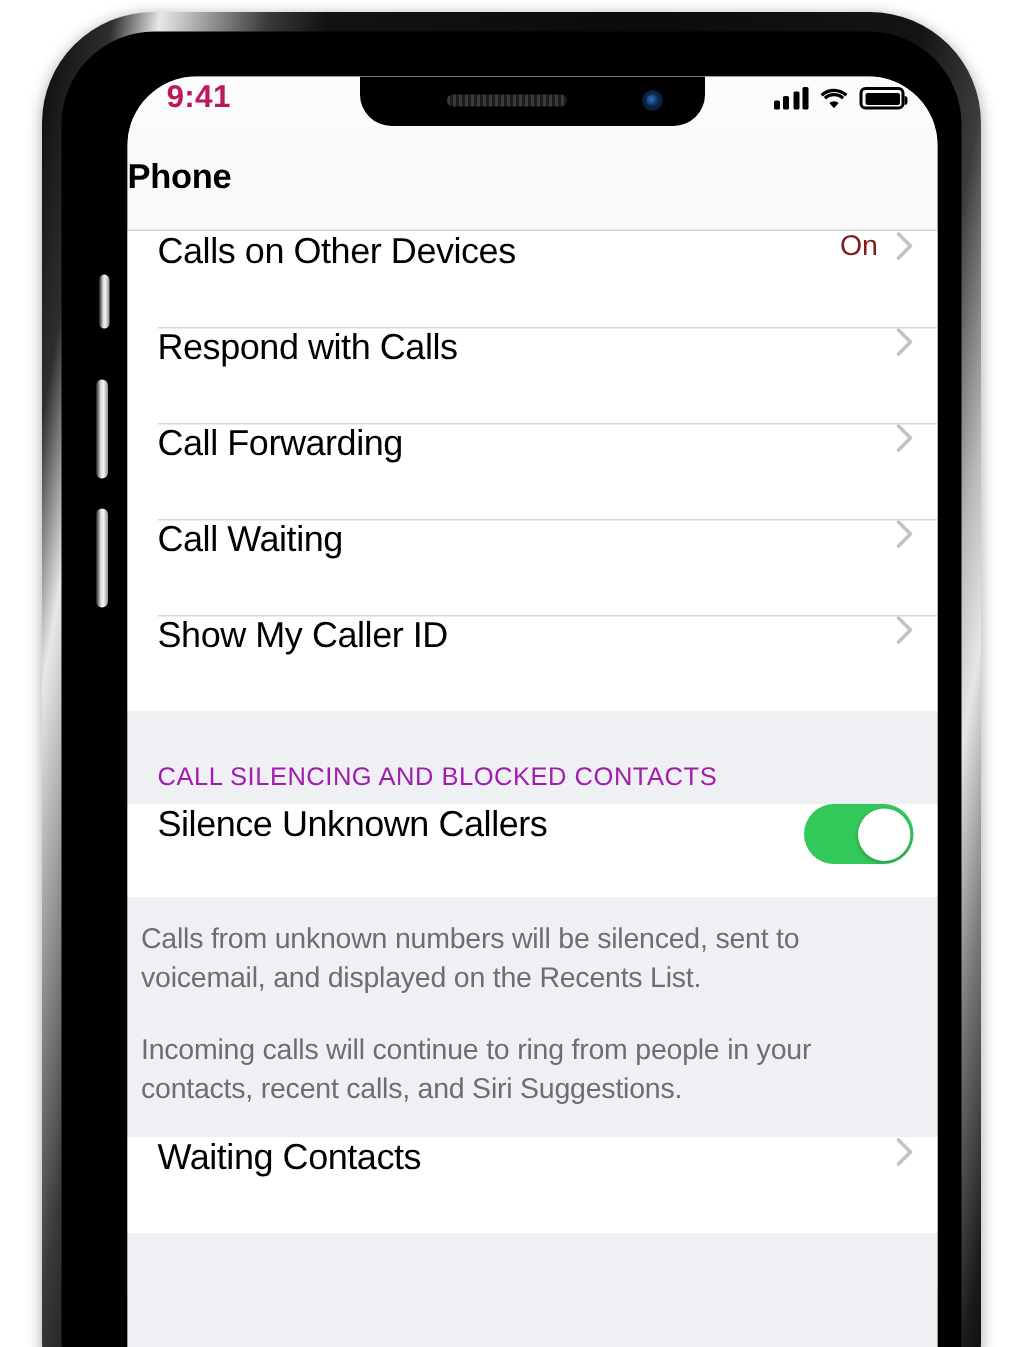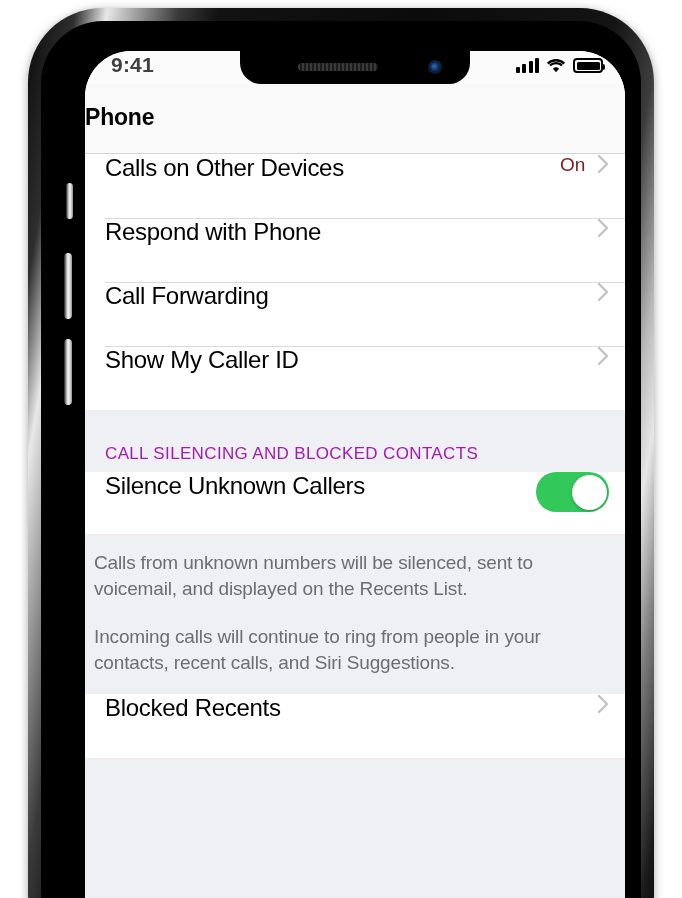--- a/index.html
+++ b/index.html
@@ -61,21 +61,21 @@
     content:"";position:absolute;left:3px;top:3px;width:8px;height:8px;border-radius:50%;
     background:radial-gradient(circle at 40% 40%,#2f6fc4 0%,#10294f 70%,#050a14 100%);
   }
 
   
   .statusbar{
     position:absolute;left:0;top:0;width:100%;height:33px;z-index:5;
     background:#fbfbfb;
   }
   .sb-time{
-    position:absolute;left:26px;top:2px;font-size:21px;font-weight:bold;color:#404040;
+    position:absolute;left:26px;top:2px;font-size:21px;font-weight:bold;color:#be185d;
     letter-spacing:.2px;
   }
   .sb-right{position:absolute;right:22px;top:7px;display:flex;align-items:flex-end;gap:7px;}
   .bars{display:flex;align-items:flex-end;gap:2.5px;height:15px;}
   .bars i{display:block;width:4px;background:#000;border-radius:1px;}
   .bars i:nth-child(1){height:6px;}
   .bars i:nth-child(2){height:9px;}
   .bars i:nth-child(3){height:12px;}
   .bars i:nth-child(4){height:15px;}
   .wifi{position:relative;width:20px;height:15px;}
@@ -199,39 +199,48 @@
               <span class="row-label">Calls on Other Devices</span>
               <span class="row-value">On</span>
               <span class="chev">
                 <svg viewBox="0 0 12 20" width="12" height="20" aria-hidden="true">
                   <polyline points="2,2 10,10 2,18" fill="none" stroke="#c2c2c7" stroke-width="2.4" stroke-linecap="round" stroke-linejoin="round"></polyline>
                 </svg>
               </span>
             </div>
 
             <div class="row">
-              <span class="row-label">Respond with Phone</span>
+              <span class="row-label">Respond with Calls</span>
               <span class="row-value"></span>
               <span class="chev">
                 <svg viewBox="0 0 12 20" width="12" height="20" aria-hidden="true">
                   <polyline points="2,2 10,10 2,18" fill="none" stroke="#c2c2c7" stroke-width="2.4" stroke-linecap="round" stroke-linejoin="round"></polyline>
                 </svg>
               </span>
             </div>
 
             <div class="row">
               <span class="row-label">Call Forwarding</span>
               <span class="row-value"></span>
               <span class="chev">
                 <svg viewBox="0 0 12 20" width="12" height="20" aria-hidden="true">
                   <polyline points="2,2 10,10 2,18" fill="none" stroke="#c2c2c7" stroke-width="2.4" stroke-linecap="round" stroke-linejoin="round"></polyline>
                 </svg>
               </span>
             </div>
 
+            <div class="row">
+              <span class="row-label">Call Waiting</span>
+              <span class="row-value"></span>
+              <span class="chev">
+                <svg viewBox="0 0 12 20" width="12" height="20" aria-hidden="true">
+                  <polyline points="2,2 10,10 2,18" fill="none" stroke="#c2c2c7" stroke-width="2.4" stroke-linecap="round" stroke-linejoin="round"></polyline>
+                </svg>
+              </span>
+            </div>
 
             <div class="row">
               <span class="row-label">Show My Caller ID</span>
               <span class="row-value"></span>
               <span class="chev">
                 <svg viewBox="0 0 12 20" width="12" height="20" aria-hidden="true">
                   <polyline points="2,2 10,10 2,18" fill="none" stroke="#c2c2c7" stroke-width="2.4" stroke-linecap="round" stroke-linejoin="round"></polyline>
                 </svg>
               </span>
             </div>
@@ -250,21 +259,21 @@
             </div>
           </div>
 
           <div class="footer">
             <p>Calls from unknown numbers will be silenced, sent to voicemail, and displayed on the Recents List.</p>
             <p>Incoming calls will continue to ring from people in your contacts, recent calls, and Siri Suggestions.</p>
           </div>
 
           <div class="group">
             <div class="row">
-              <span class="row-label">Blocked Recents</span>
+              <span class="row-label">Waiting Contacts</span>
               <span class="row-value"></span>
               <span class="chev">
                 <svg viewBox="0 0 12 20" width="12" height="20" aria-hidden="true">
                   <polyline points="2,2 10,10 2,18" fill="none" stroke="#c2c2c7" stroke-width="2.4" stroke-linecap="round" stroke-linejoin="round"></polyline>
                 </svg>
               </span>
             </div>
           </div>
 
           <div class="tail"></div>

